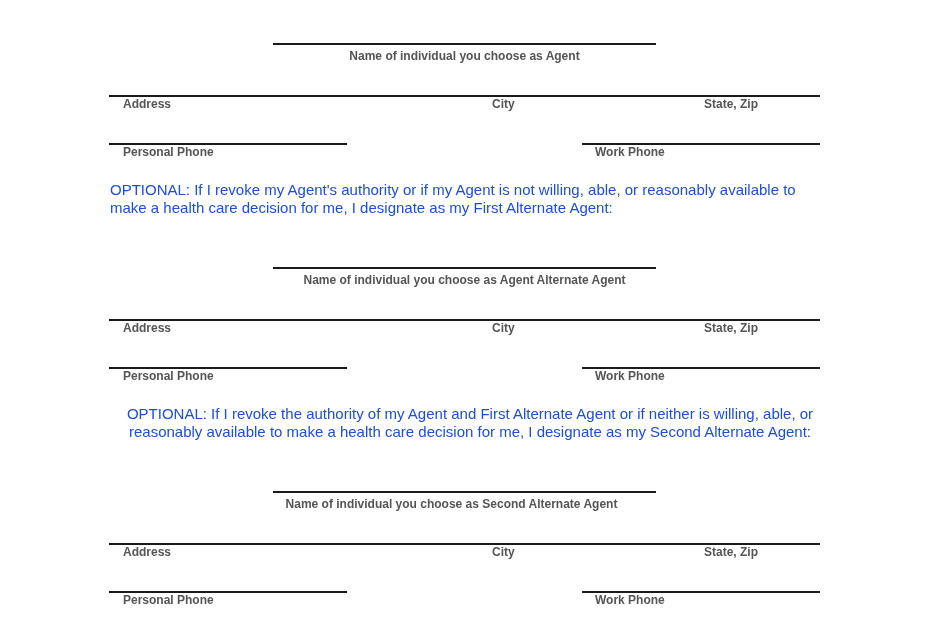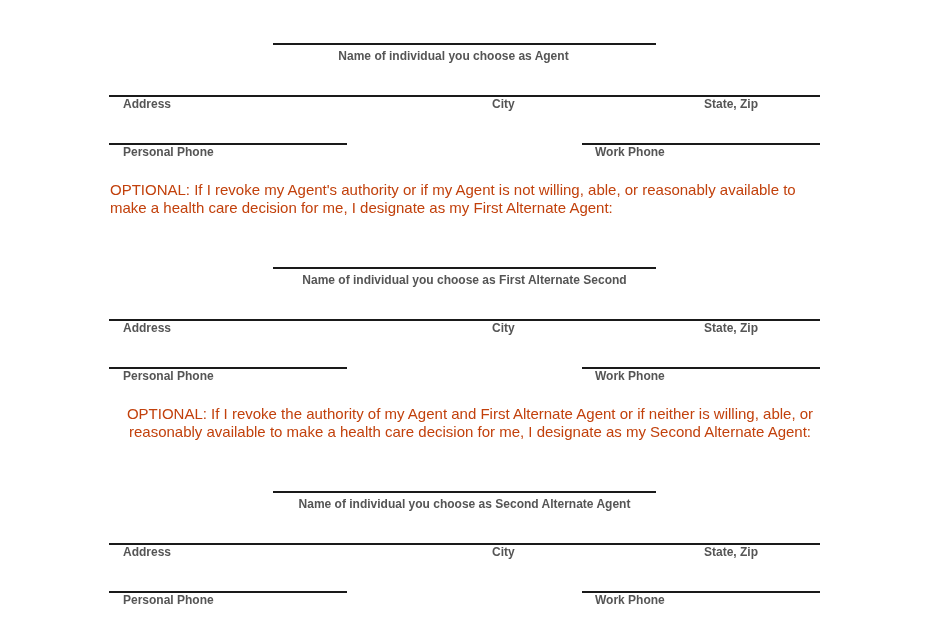--- a/index.html
+++ b/index.html
@@ -1,61 +1,61 @@
 <!DOCTYPE html>
 <html><head>
 <meta charset="utf-8">
 <style>
   html, body { margin:0; padding:0; background:#ffffff; }
   body { width:930px; height:620px; position:relative; overflow:hidden; font-family:"Liberation Sans", sans-serif; }
   .line { position:absolute; height:2px; background:#1a1a1a; }
   .lbl { position:absolute; font-size:12px; font-weight:bold; color:#555555; line-height:14px; white-space:nowrap; }
-  .para { position:absolute; left:110px; width:720px; font-size:15px; color:#c2410c; line-height:18px; }
+  .para { position:absolute; left:110px; width:720px; font-size:15px; color:#1d4ed8; line-height:18px; }
   .center { text-align:center; }
 </style>
 </head>
 <body>
 
 <div>
   <div class="line" style="left:273px; top:43px; width:383px;"></div>
-  <div class="lbl center" style="left:262px; top:49px; width:383px;">Name of individual you choose as Agent</div>
+  <div class="lbl center" style="left:273px; top:49px; width:383px;">Name of individual you choose as Agent</div>
 
   <div class="line" style="left:109px; top:95px; width:711px;"></div>
   <div class="lbl" style="left:123px; top:97px;">Address</div>
   <div class="lbl" style="left:492px; top:97px;">City</div>
   <div class="lbl" style="left:704px; top:97px;">State, Zip</div>
 
   <div class="line" style="left:109px; top:143px; width:238px;"></div>
   <div class="lbl" style="left:123px; top:145px;">Personal Phone</div>
   <div class="line" style="left:582px; top:143px; width:238px;"></div>
   <div class="lbl" style="left:595px; top:145px;">Work Phone</div>
 </div>
 
 <div class="para" style="top:181px;">OPTIONAL: If I revoke my Agent's authority or if my Agent is not willing, able, or reasonably available to make a health care decision for me, I designate as my First Alternate Agent:</div>
 
 <div>
   <div class="line" style="left:273px; top:267px; width:383px;"></div>
-  <div class="lbl center" style="left:273px; top:273px; width:383px;">Name of individual you choose as First Alternate Second</div>
+  <div class="lbl center" style="left:273px; top:273px; width:383px;">Name of individual you choose as Agent Alternate Agent</div>
 
   <div class="line" style="left:109px; top:319px; width:711px;"></div>
   <div class="lbl" style="left:123px; top:321px;">Address</div>
   <div class="lbl" style="left:492px; top:321px;">City</div>
   <div class="lbl" style="left:704px; top:321px;">State, Zip</div>
 
   <div class="line" style="left:109px; top:367px; width:238px;"></div>
   <div class="lbl" style="left:123px; top:369px;">Personal Phone</div>
   <div class="line" style="left:582px; top:367px; width:238px;"></div>
   <div class="lbl" style="left:595px; top:369px;">Work Phone</div>
 </div>
 
 <div class="para" style="top:405px;text-align:center;">OPTIONAL: If I revoke the authority of my Agent and First Alternate Agent or if neither is willing, able, or reasonably available to make a health care decision for me, I designate as my Second Alternate Agent:</div>
 
 <div>
   <div class="line" style="left:273px; top:491px; width:383px;"></div>
-  <div class="lbl center" style="left:273px; top:497px; width:383px;">Name of individual you choose as Second Alternate Agent</div>
+  <div class="lbl center" style="left:260px; top:497px; width:383px;">Name of individual you choose as Second Alternate Agent</div>
 
   <div class="line" style="left:109px; top:543px; width:711px;"></div>
   <div class="lbl" style="left:123px; top:545px;">Address</div>
   <div class="lbl" style="left:492px; top:545px;">City</div>
   <div class="lbl" style="left:704px; top:545px;">State, Zip</div>
 
   <div class="line" style="left:109px; top:591px; width:238px;"></div>
   <div class="lbl" style="left:123px; top:593px;">Personal Phone</div>
   <div class="line" style="left:582px; top:591px; width:238px;"></div>
   <div class="lbl" style="left:595px; top:593px;">Work Phone</div>

